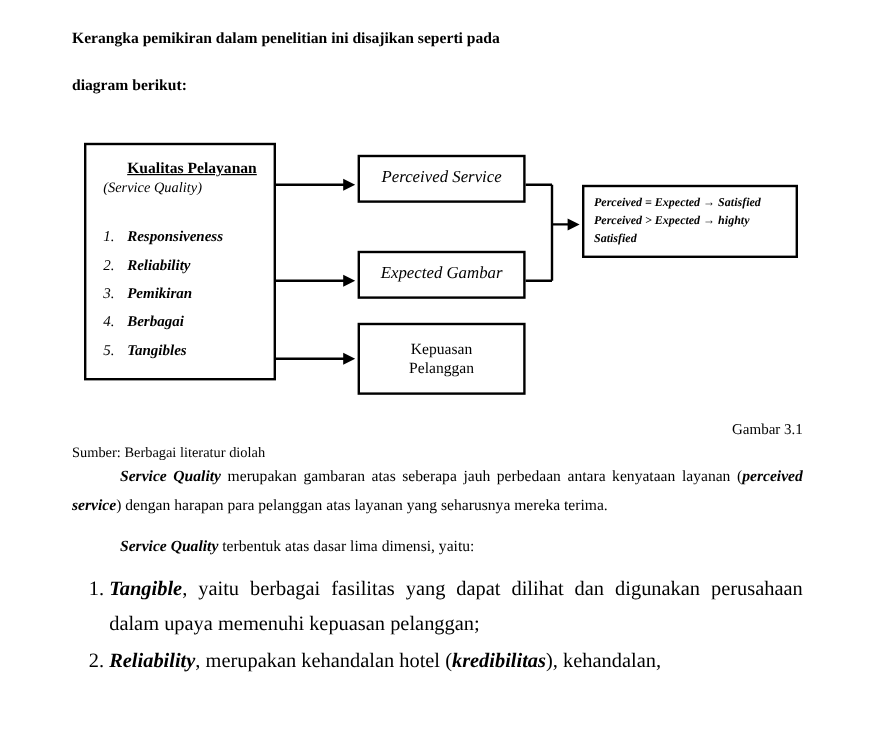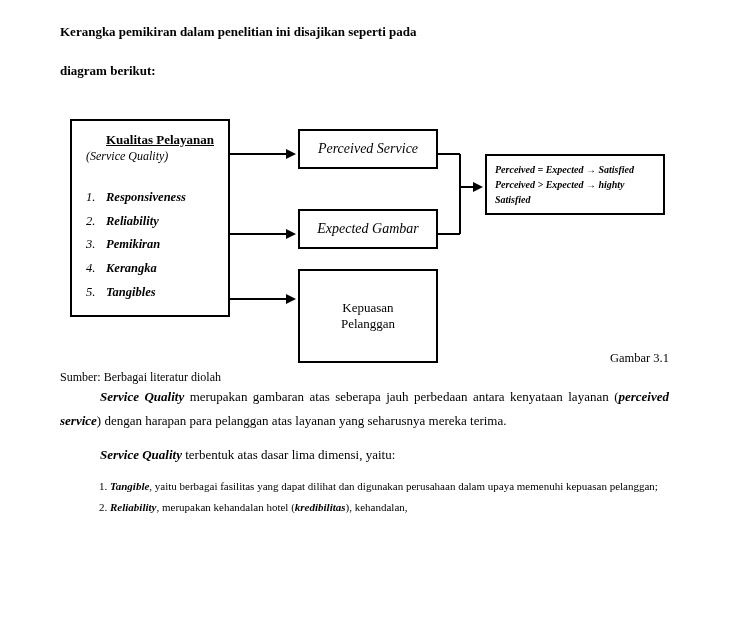--- a/index.html
+++ b/index.html
@@ -105,22 +105,22 @@
 
     .body-text-indent {
       text-align: justify;
       line-height: 1.85;
       margin-bottom: 10px;
       font-size: 13px;
       text-indent: 40px;
     }
 
     .list-section {
-      margin-left: 50px;
-      font-size: 11px;
+      margin-left: 31px;
+      font-size: 17px;
       line-height: 1.7;
     }
     .list-section li {
       margin-bottom: 2px;
       text-align: justify;
     }
 
     .italic { font-style: italic; font-weight: bold; }
     .bold { font-weight: bold; }
   </style>
@@ -148,21 +148,21 @@
         <li>
             <span class="num">2.</span>
             <span class="italic">Reliability</span>
           </li>
         <li>
             <span class="num">3.</span>
             <span class="italic">Pemikiran</span>
           </li>
         <li>
             <span class="num">4.</span>
-            <span class="italic">Kerangka</span>
+            <span class="italic">Berbagai</span>
           </li>
         <li>
             <span class="num">5.</span>
             <span class="italic">Tangibles</span>
           </li>
       </ol>
     </div>
 
     <div style="position:relative; width:420px; height:235px; margin-left:0;">
       <svg width="420" height="235" style="position:absolute; top:0; left:0;">
@@ -185,21 +185,21 @@
       </svg>
 
       <div class="box-perceived" style="position:absolute; top:30px; left:68px; width:130px; padding:10px 8px;">
         <span>Perceived Service</span>
       </div>
 
       <div class="box-expected" style="position:absolute; top:110px; left:68px; width:130px; padding:10px 8px;">
         <span>Expected Gambar</span>
       </div>
 
-      <div class="box-kepuasan" style="position:absolute; top:170px; left:68px; width:130px; padding:29px 8px;">
+      <div class="box-kepuasan" style="position:absolute; top:170px; left:68px; width:130px; padding:12px 8px;">
         <span>Kepuasan<br>Pelanggan</span>
       </div>
 
       <div class="gap-box" style="position:absolute; top:55px; left:255px; width:155px;">
         <div class="italic">Perceived = Expected → Satisfied</div>
         <div class="italic">Perceived &gt; Expected → highty Satisfied</div>
       </div>
     </div>
   </div>
 </div>

